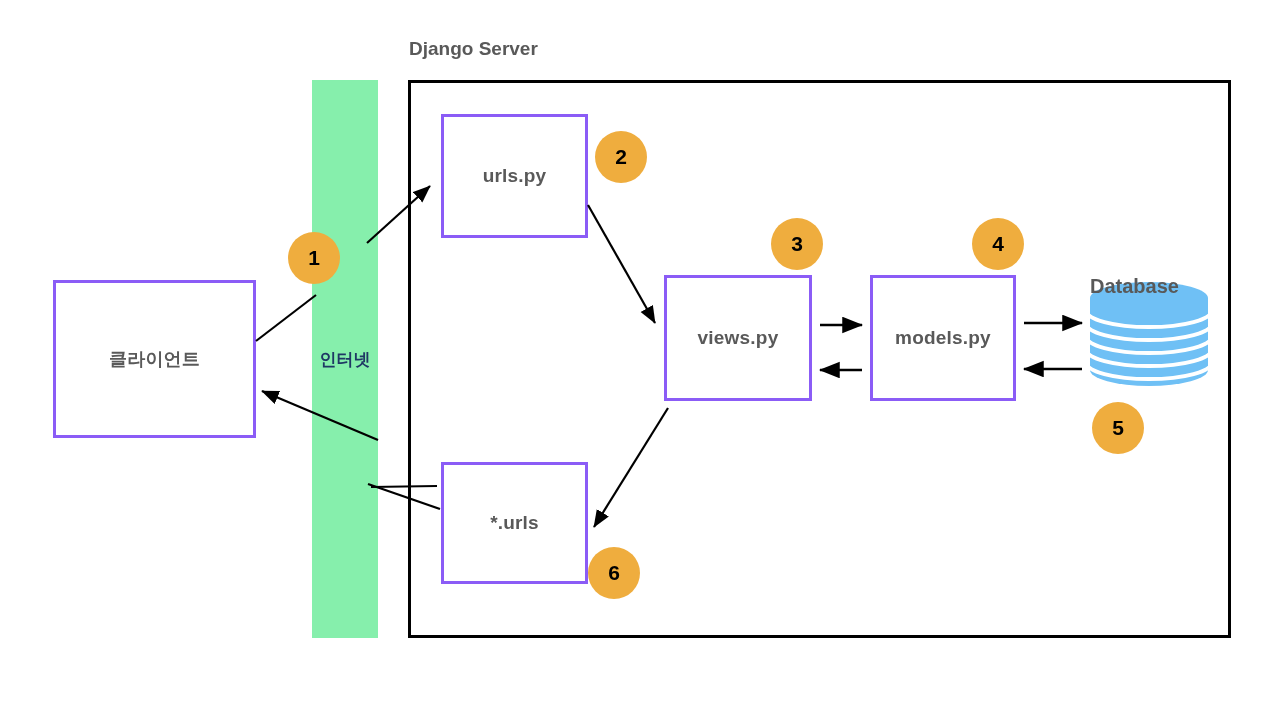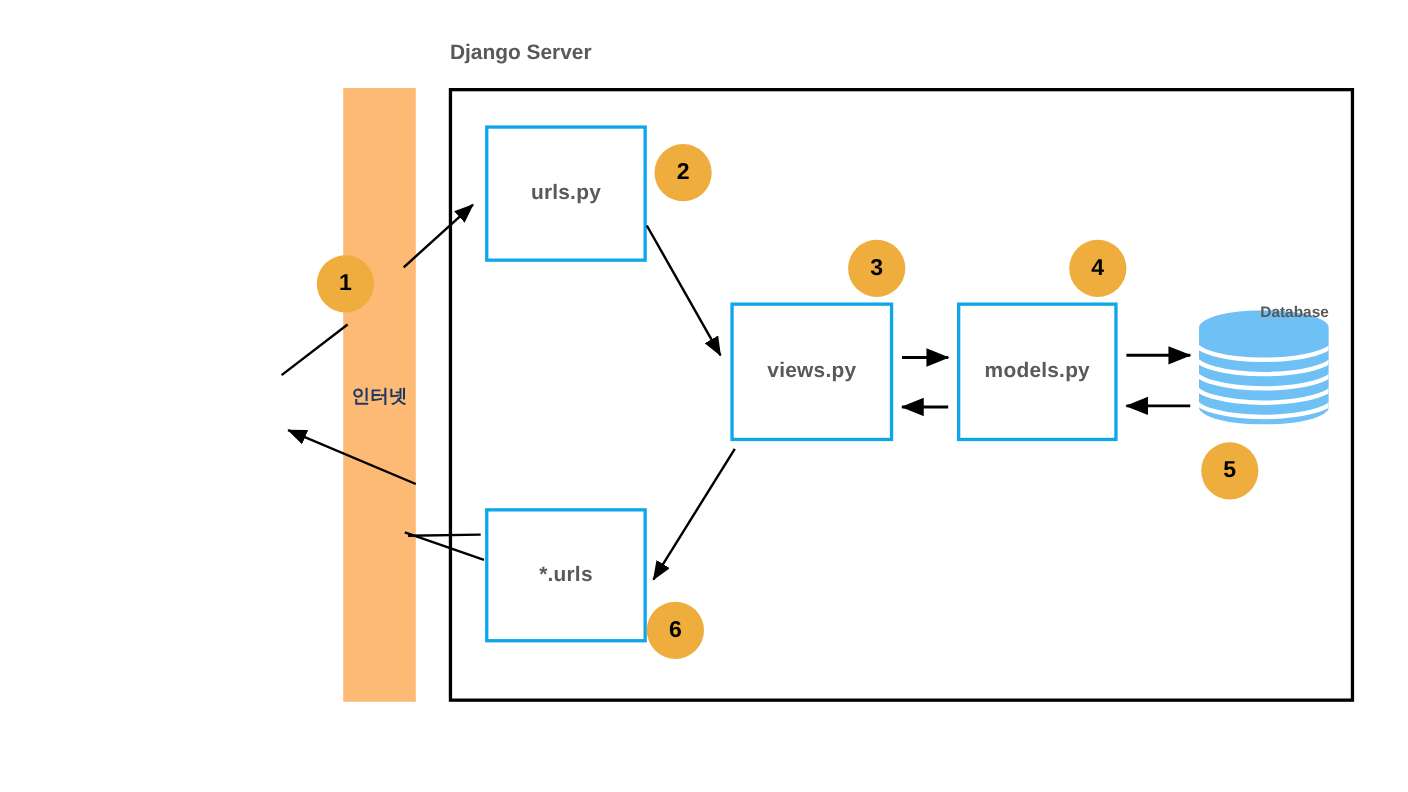--- a/index.html
+++ b/index.html
@@ -25,21 +25,21 @@
     position: absolute;
     left: 0; top: 0;
     width: 1280px;
     height: 720px;
     pointer-events: none;
   }
   
   .box {
     position: absolute;
     box-sizing: border-box;
-    border: 3px solid #0ea5e9;
+    border: 3px solid #8b5cf6;
     background: #ffffff;
     display: flex;
     align-items: center;
     justify-content: center;
   }
   .box-label {
     color: #595959;
     font-weight: bold;
     font-size: 19px;
     letter-spacing: 0.2px;
@@ -68,21 +68,21 @@
     font-weight: bold;
     font-size: 19px;
     white-space: nowrap;
   }
 
   
   #internet-bar {
     position: absolute;
     left: 312px; top: 80px;
     width: 66px; height: 558px;
-    background: #fdba74;
+    background: #86efac;
     display: flex;
     align-items: center;
     justify-content: center;
   }
   #internet-label {
     color: #1f3864;
     font-weight: bold;
     font-size: 17px;
     white-space: nowrap;
   }
@@ -90,24 +90,24 @@
   
   #database {
     position: absolute;
     left: 1090px; top: 282px;
     width: 118px; height: 104px;
   }
   #database-label {
     position: absolute;
     left: 1090px; top: 275px;
     width: 118px;
-    text-align: right;
+    text-align: left;
     color: #595959;
     font-weight: bold;
-    font-size: 14px;
+    font-size: 20px;
     z-index: 4;
     white-space: nowrap;
   }
 
   
   .badge {
     position: absolute;
     width: 52px;
     height: 52px;
     border-radius: 50%;
@@ -132,20 +132,23 @@
 
 <div id="canvas">
 
   <div id="server-frame"></div>
   <div id="server-title">Django Server</div>
 
   <div id="internet-bar">
     <span id="internet-label">인터넷</span>
   </div>
 
+  <div class="box" id="client-box">
+    <span class="box-label ko">클라이언트</span>
+  </div>
 
   <div class="box" id="urls-box">
     <span class="box-label">urls.py</span>
   </div>
 
   <div class="box" id="models-box">
     <span class="box-label">models.py</span>
   </div>
 
   <div class="box" id="views-box">

